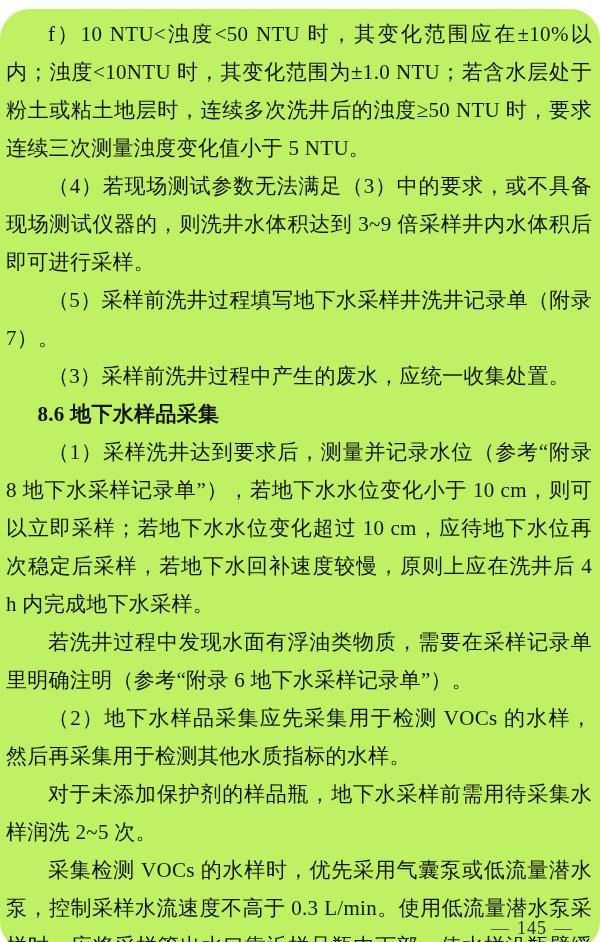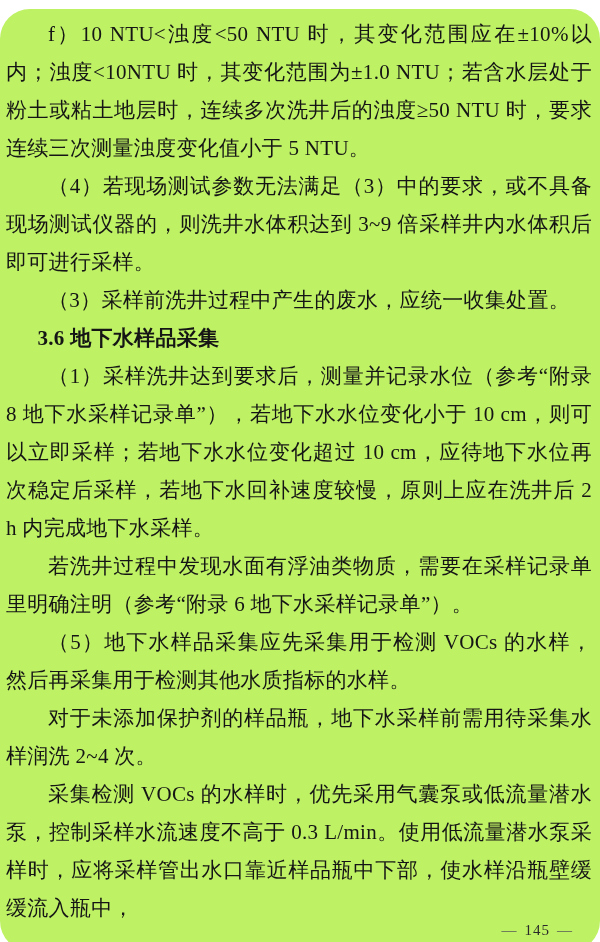--- a/index.html
+++ b/index.html
@@ -33,21 +33,21 @@
     font-size: 21px;
     line-height: 38px;
     font-weight: bold;
     text-indent: 1.5em;
     letter-spacing: 0.3px;
   }
   .page-footer {
     position: absolute;
     right: 20px;
     bottom: 12px;
-    font-size: 15px;
+    font-size: 18px;
     color: #2a2a2a;
     letter-spacing: 1px;
   }
   .page-footer .dash {
     color: #555555;
     padding: 0 7px;
   }
   .scan-edge {
     position: absolute;
     left: 0;
@@ -57,28 +57,29 @@
     background: #ccd3d1;
   }
 </style>
 </head>
 <body>
 
 <div class="page">
 
   <p class="body-para">f）10 NTU&lt;浊度&lt;50 NTU 时，其变化范围应在±10%以内；浊度&lt;10NTU 时，其变化范围为±1.0 NTU；若含水层处于粉土或粘土地层时，连续多次洗井后的浊度≥50 NTU 时，要求连续三次测量浊度变化值小于 5 NTU。</p>
   <p class="body-para">（4）若现场测试参数无法满足（3）中的要求，或不具备现场测试仪器的，则洗井水体积达到 3~9 倍采样井内水体积后即可进行采样。</p>
+  <p class="body-para">（5）采样前洗井过程填写地下水采样井洗井记录单（附录 7）。</p>
   <p class="body-para">（3）采样前洗井过程中产生的废水，应统一收集处置。</p>
 
-  <h2 class="section-heading">3.6 地下水样品采集</h2>
+  <h2 class="section-heading">8.6 地下水样品采集</h2>
 
-  <p class="body-para">（1）采样洗井达到要求后，测量并记录水位（参考“附录 8 地下水采样记录单”），若地下水水位变化小于 10 cm，则可以立即采样；若地下水水位变化超过 10 cm，应待地下水位再次稳定后采样，若地下水回补速度较慢，原则上应在洗井后 2 h 内完成地下水采样。</p>
+  <p class="body-para">（1）采样洗井达到要求后，测量并记录水位（参考“附录 8 地下水采样记录单”），若地下水水位变化小于 10 cm，则可以立即采样；若地下水水位变化超过 10 cm，应待地下水位再次稳定后采样，若地下水回补速度较慢，原则上应在洗井后 4 h 内完成地下水采样。</p>
   <p class="body-para">若洗井过程中发现水面有浮油类物质，需要在采样记录单里明确注明（参考“附录 6 地下水采样记录单”）。</p>
-  <p class="body-para">（5）地下水样品采集应先采集用于检测 VOCs 的水样，然后再采集用于检测其他水质指标的水样。</p>
-  <p class="body-para">对于未添加保护剂的样品瓶，地下水采样前需用待采集水样润洗 2~4 次。</p>
+  <p class="body-para">（2）地下水样品采集应先采集用于检测 VOCs 的水样，然后再采集用于检测其他水质指标的水样。</p>
+  <p class="body-para">对于未添加保护剂的样品瓶，地下水采样前需用待采集水样润洗 2~5 次。</p>
   <p class="body-para">采集检测 VOCs 的水样时，优先采用气囊泵或低流量潜水泵，控制采样水流速度不高于 0.3 L/min。使用低流量潜水泵采样时，应将采样管出水口靠近样品瓶中下部，使水样沿瓶壁缓缓流入瓶中，</p>
 
   <div class="page-footer">
     <span class="dash">—</span><span>145</span><span class="dash">—</span>
   </div>
 
   <div class="scan-edge"></div>
 </div>
 
 </body></html>

